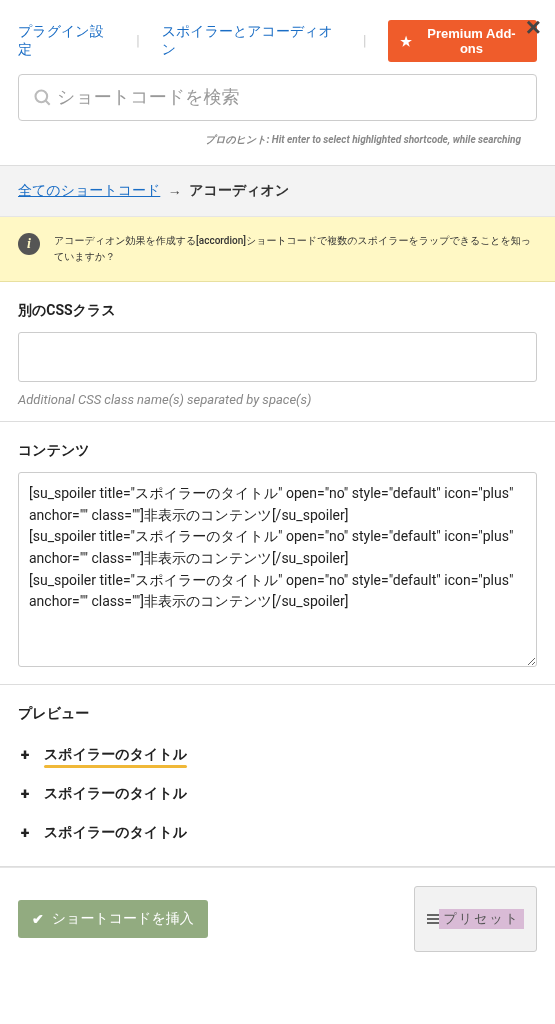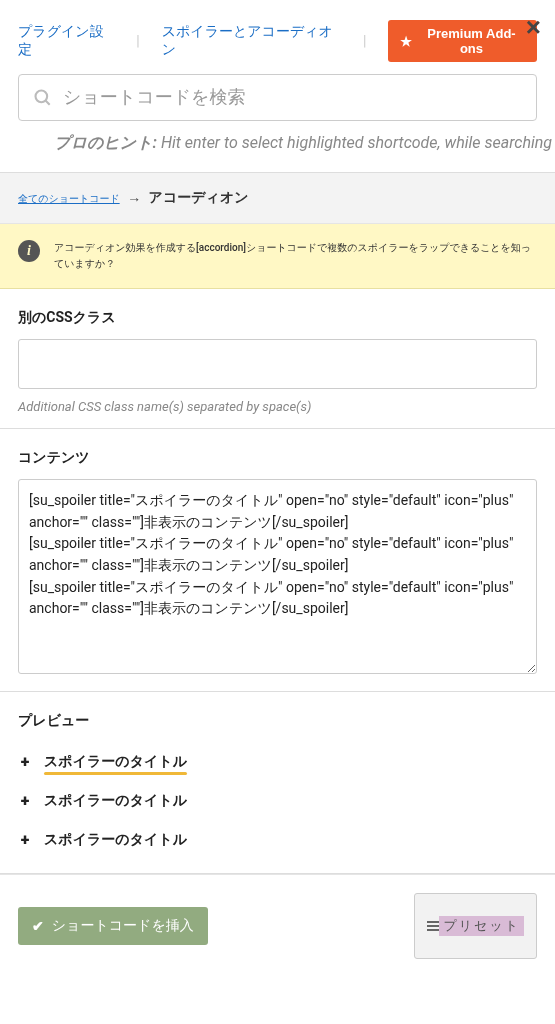--- a/index.html
+++ b/index.html
@@ -56,55 +56,56 @@
     }
     .search-wrap {
       padding: 0 18px 8px 18px;
     }
     .search-box {
       display: flex;
       align-items: center;
       border: 1px solid #ccc;
       border-radius: 4px;
       padding: 12px 14px;
-      gap: 10px;
+      gap: 4px;
     }
     .search-box svg { flex-shrink: 0; }
     .search-input {
       border: none;
       outline: none;
       font-size: 18px;
       color: #888;
       width: 100%;
       background: transparent;
     }
     .search-input::placeholder { color: #999; }
     .hint {
       text-align: right;
       font-style: italic;
       color: #888;
-      font-size: 16px;
-      padding: 4px 3px 18px 18px;
+      font-size: 10px;
+      padding: 4px 34px 18px 18px;
+      font-weight: bold;
     }
     .hint b { font-style: italic; }
     .divider {
       border-top: 1px solid #ddd;
     }
     .breadcrumb {
       background: #f3f3f3;
       padding: 16px 18px;
       display: flex;
       justify-content: space-between;
       align-items: center;
       border-bottom: 1px solid #e5e5e5;
     }
     .breadcrumb-left a {
       color: #1a6dc5;
       text-decoration: underline;
-      font-size: 10px;
+      font-size: 14px;
       font-weight: 500;
     }
     .breadcrumb-left .arrow {
       margin: 0 4px;
       color: #444;
     }
     .breadcrumb-left .current {
       font-weight: 700;
       color: #333;
     }

